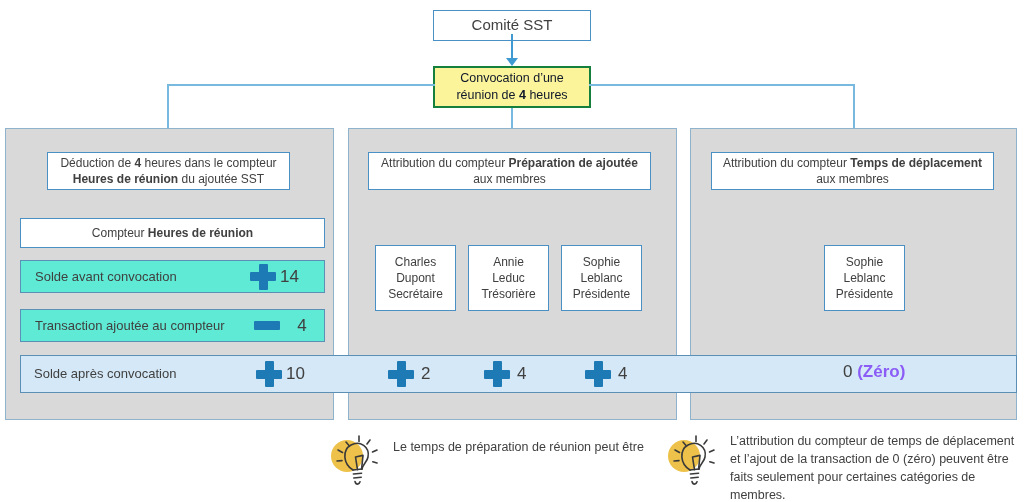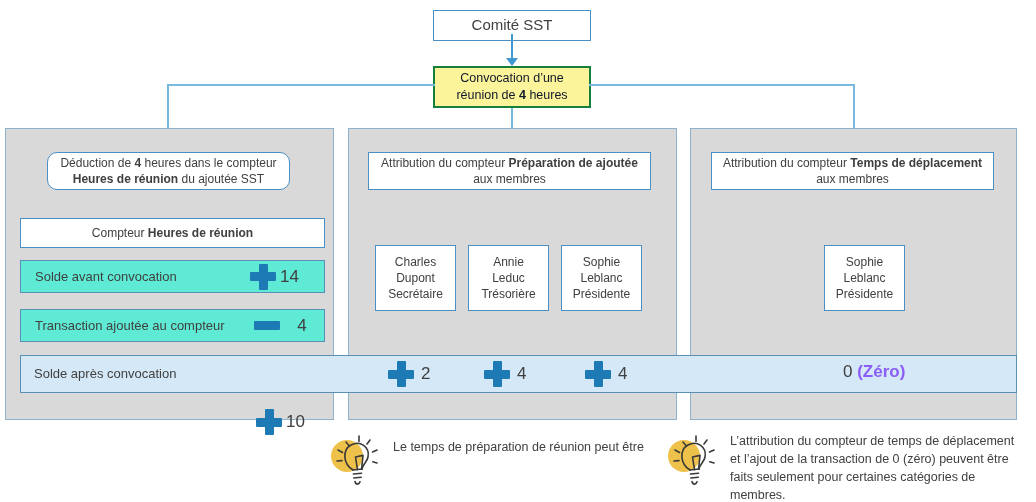--- a/index.html
+++ b/index.html
@@ -127,21 +127,21 @@
 
   <div class="abs vline pale" style="left:511px; top:108px; width:2px; height:34px;"></div>
   <div class="abs" style="left:506px; top:140px; width:0; height:0; border-left:6px solid transparent; border-right:6px solid transparent; border-top:8px solid #1d7ab5;"></div>
 
   <div class="abs hline pale" style="left:589px; top:84px; width:266px; height:2px;"></div>
   <div class="abs vline pale" style="left:853px; top:84px; width:2px; height:58px;"></div>
   <div class="abs" style="left:848px; top:140px; width:0; height:0; border-left:6px solid transparent; border-right:6px solid transparent; border-top:8px solid #1d7ab5;"></div>
 
   <div class="abs panel" style="left:5px; top:128px; width:329px; height:292px;"></div>
 
-  <div class="abs wbox" style="left:47px; top:152px; width:243px; height:38px; font-size:12px; padding:12px 6px;border-radius:10px;">
+  <div class="abs wbox" style="left:47px; top:152px; width:243px; height:38px; font-size:12px; padding:12px 6px;">
     <div>
       <div><span>Déduction de </span><b>4</b><span> heures dans le compteur</span></div>
       <div><b>Heures de réunion</b><span> du ajoutée SST</span></div>
     </div>
   </div>
 
   <div class="abs wbox" style="left:20px; top:218px; width:305px; height:30px; font-size:12px;">
     <div>
       <span>Compteur </span><b>Heures de réunion</b>
     </div>
@@ -206,21 +206,21 @@
       <div>Sophie</div>
       <div>Leblanc</div>
       <div>Présidente</div>
     </div>
   </div>
 
   <div class="abs bluebar" style="left:20px; top:355px; width:997px; height:38px;"></div>
 
   <div class="abs" style="left:34px; top:366px; font-size:13px;">Solde après convocation</div>
 
-  <div class="abs" style="left:256px; top:361px; display:flex; align-items:center; gap:4px;margin-top:48px;">
+  <div class="abs" style="left:256px; top:361px; display:flex; align-items:center; gap:4px;">
     <span class="plus-ico"></span>
     <span class="val" style="font-size:17px;">10</span>
   </div>
 
   <div class="abs" style="left:388px; top:361px; display:flex; align-items:center; gap:7px;">
     <span class="plus-ico"></span>
     <span class="val" style="font-size:17px;">2</span>
   </div>
 
   <div class="abs" style="left:484px; top:361px; display:flex; align-items:center; gap:7px;">

